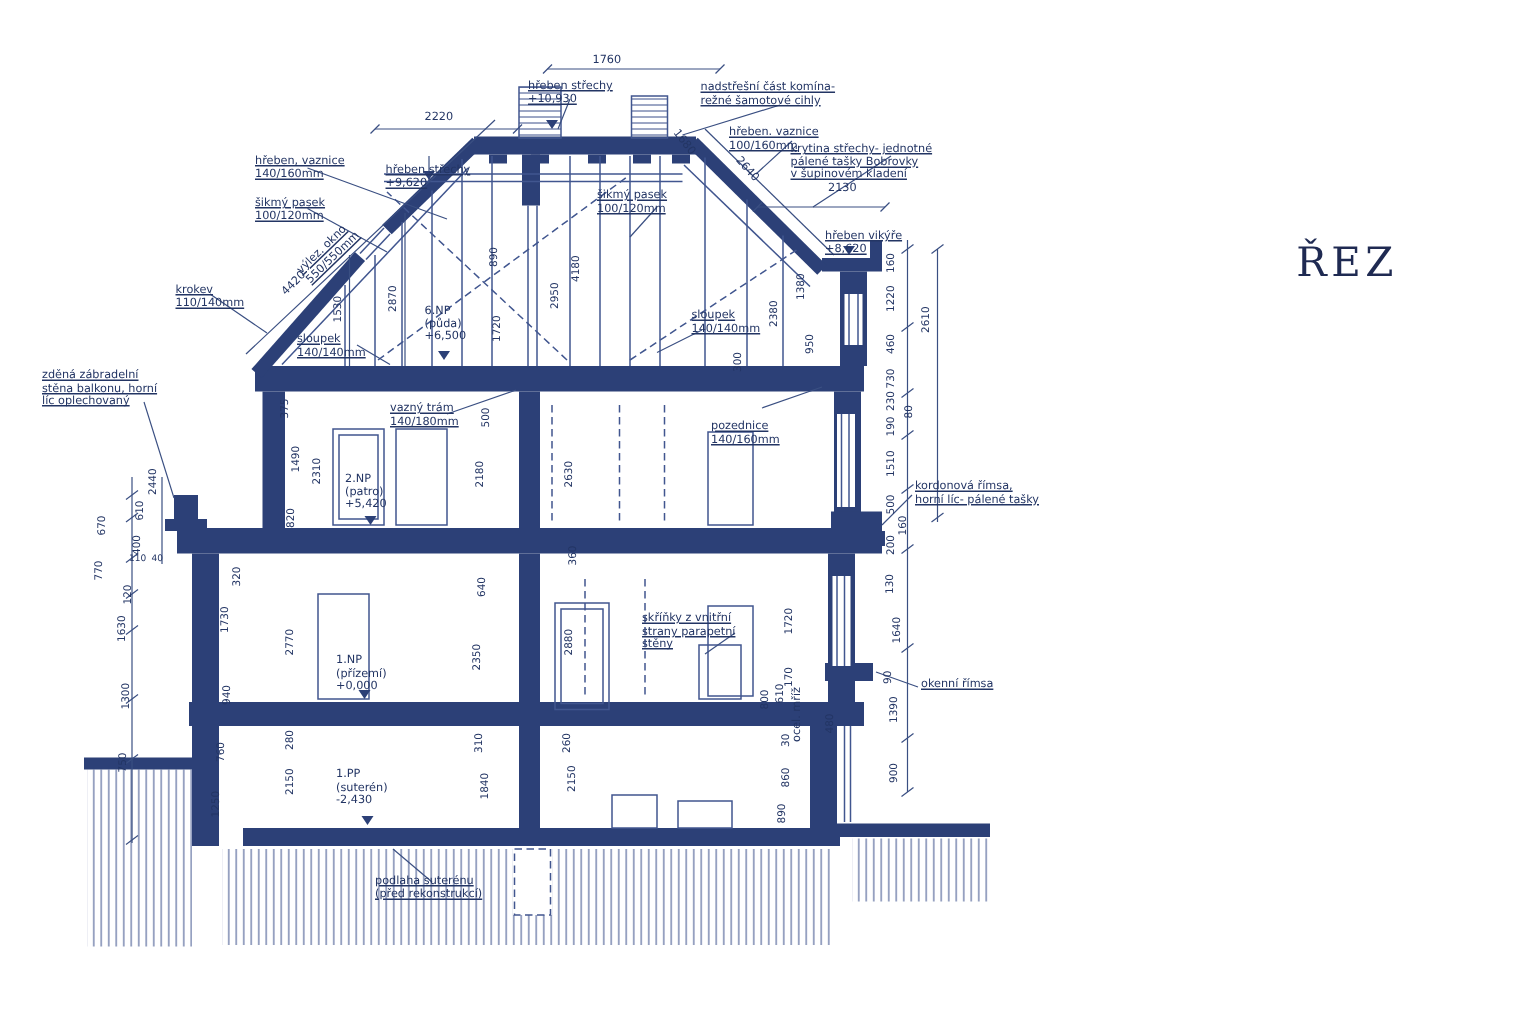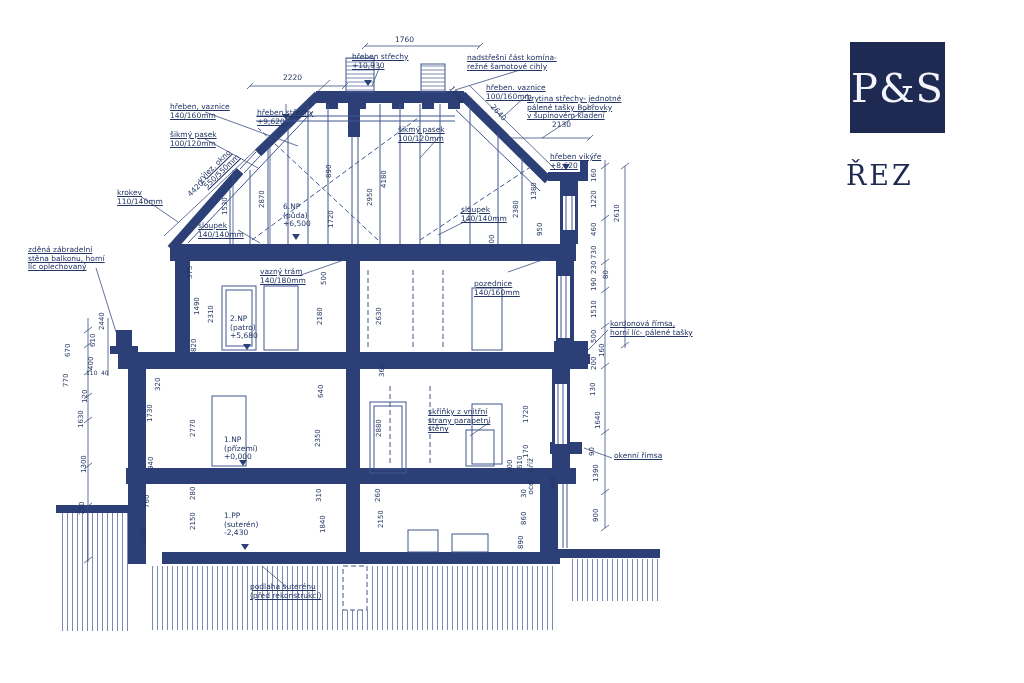--- a/index.html
+++ b/index.html
@@ -8,21 +8,21 @@
   svg{position:absolute;left:0;top:0;}
   .lbl{position:absolute;font-size:7.5px;line-height:1.15;color:#233564;white-space:pre-line;z-index:3;}
   .u{text-decoration:underline;}
   .hdim{position:absolute;font-size:7.5px;color:#233564;white-space:nowrap;z-index:3;}
   .vdim{position:absolute;font-size:7px;color:#233564;white-space:nowrap;z-index:3;
         transform-origin:0 100%;transform:rotate(-90deg);}
   .tiny{font-size:6px;}
   .logo{position:absolute;left:850px;top:42px;width:95px;height:91px;background:#1f2a52;
         display:flex;align-items:center;justify-content:center;z-index:4;}
   .logo span{color:#f4f5fa;font-family:"DejaVu Serif","Liberation Serif",serif;font-size:40px;letter-spacing:1px;}
-  .rez{position:absolute;left:846px;top:160px;width:104px;z-index:4;
+  .rez{position:absolute;left:846px;top:160px;width:104px;text-align:center;z-index:4;
        font-family:"DejaVu Serif","Liberation Serif",serif;font-size:27px;color:#1f2a52;letter-spacing:3px;}
 </style>
 </head>
 <body>
 
 <div class="stage">
 
   <svg width="1024" height="683" viewBox="0 0 1024 683">
     <defs>
       <pattern id="hv" width="5" height="6" patternUnits="userSpaceOnUse">
@@ -248,21 +248,21 @@
 +6,500</div>
   <div class="lbl u" style="left:260px;top:268px">vazný trám
 140/180mm</div>
   <div class="lbl u" style="left:474px;top:280px">pozednice
 140/160mm</div>
   <div class="lbl u" style="left:28px;top:246px">zděná zábradelní
 stěna balkonu, horní
 líc oplechovaný</div>
   <div class="lbl" style="left:230px;top:315px">2.NP
 (patro)
-+5,680</div>
++5,420</div>
   <div class="lbl u" style="left:610px;top:320px">kordonová římsa,
 horní líc- pálené tašky</div>
   <div class="lbl u" style="left:428px;top:408px">skříňky z vnitřní
 strany parapetní
 stěny</div>
   <div class="lbl u" style="left:614px;top:452px">okenní římsa</div>
   <div class="lbl" style="left:224px;top:436px">1.NP
 (přízemí)
 +0,000</div>
   <div class="lbl" style="left:536px;top:486px;transform-origin:0 100%;transform:rotate(-90deg)">ocel. mříž</div>
@@ -342,18 +342,15 @@
   <div class="vdim" style="left:597px;top:388px">130</div>
   <div class="vdim" style="left:602px;top:421px">1640</div>
   <div class="vdim" style="left:596px;top:448px">90</div>
   <div class="vdim" style="left:600px;top:474px">1390</div>
   <div class="vdim" style="left:600px;top:514px">900</div>
   <div class="hdim tiny" style="left:86px;top:369px">110</div>
   <div class="hdim tiny" style="left:101px;top:369px">40</div>
   <div class="vdim" style="left:325px;top:390px">640</div>
   <div class="vdim" style="left:386px;top:369px">360</div>
 
-  <div class="logo">
-    <span>P&amp;S</span>
-  </div>
   <div class="rez">ŘEZ</div>
 
 </div>
 
 </body></html>

